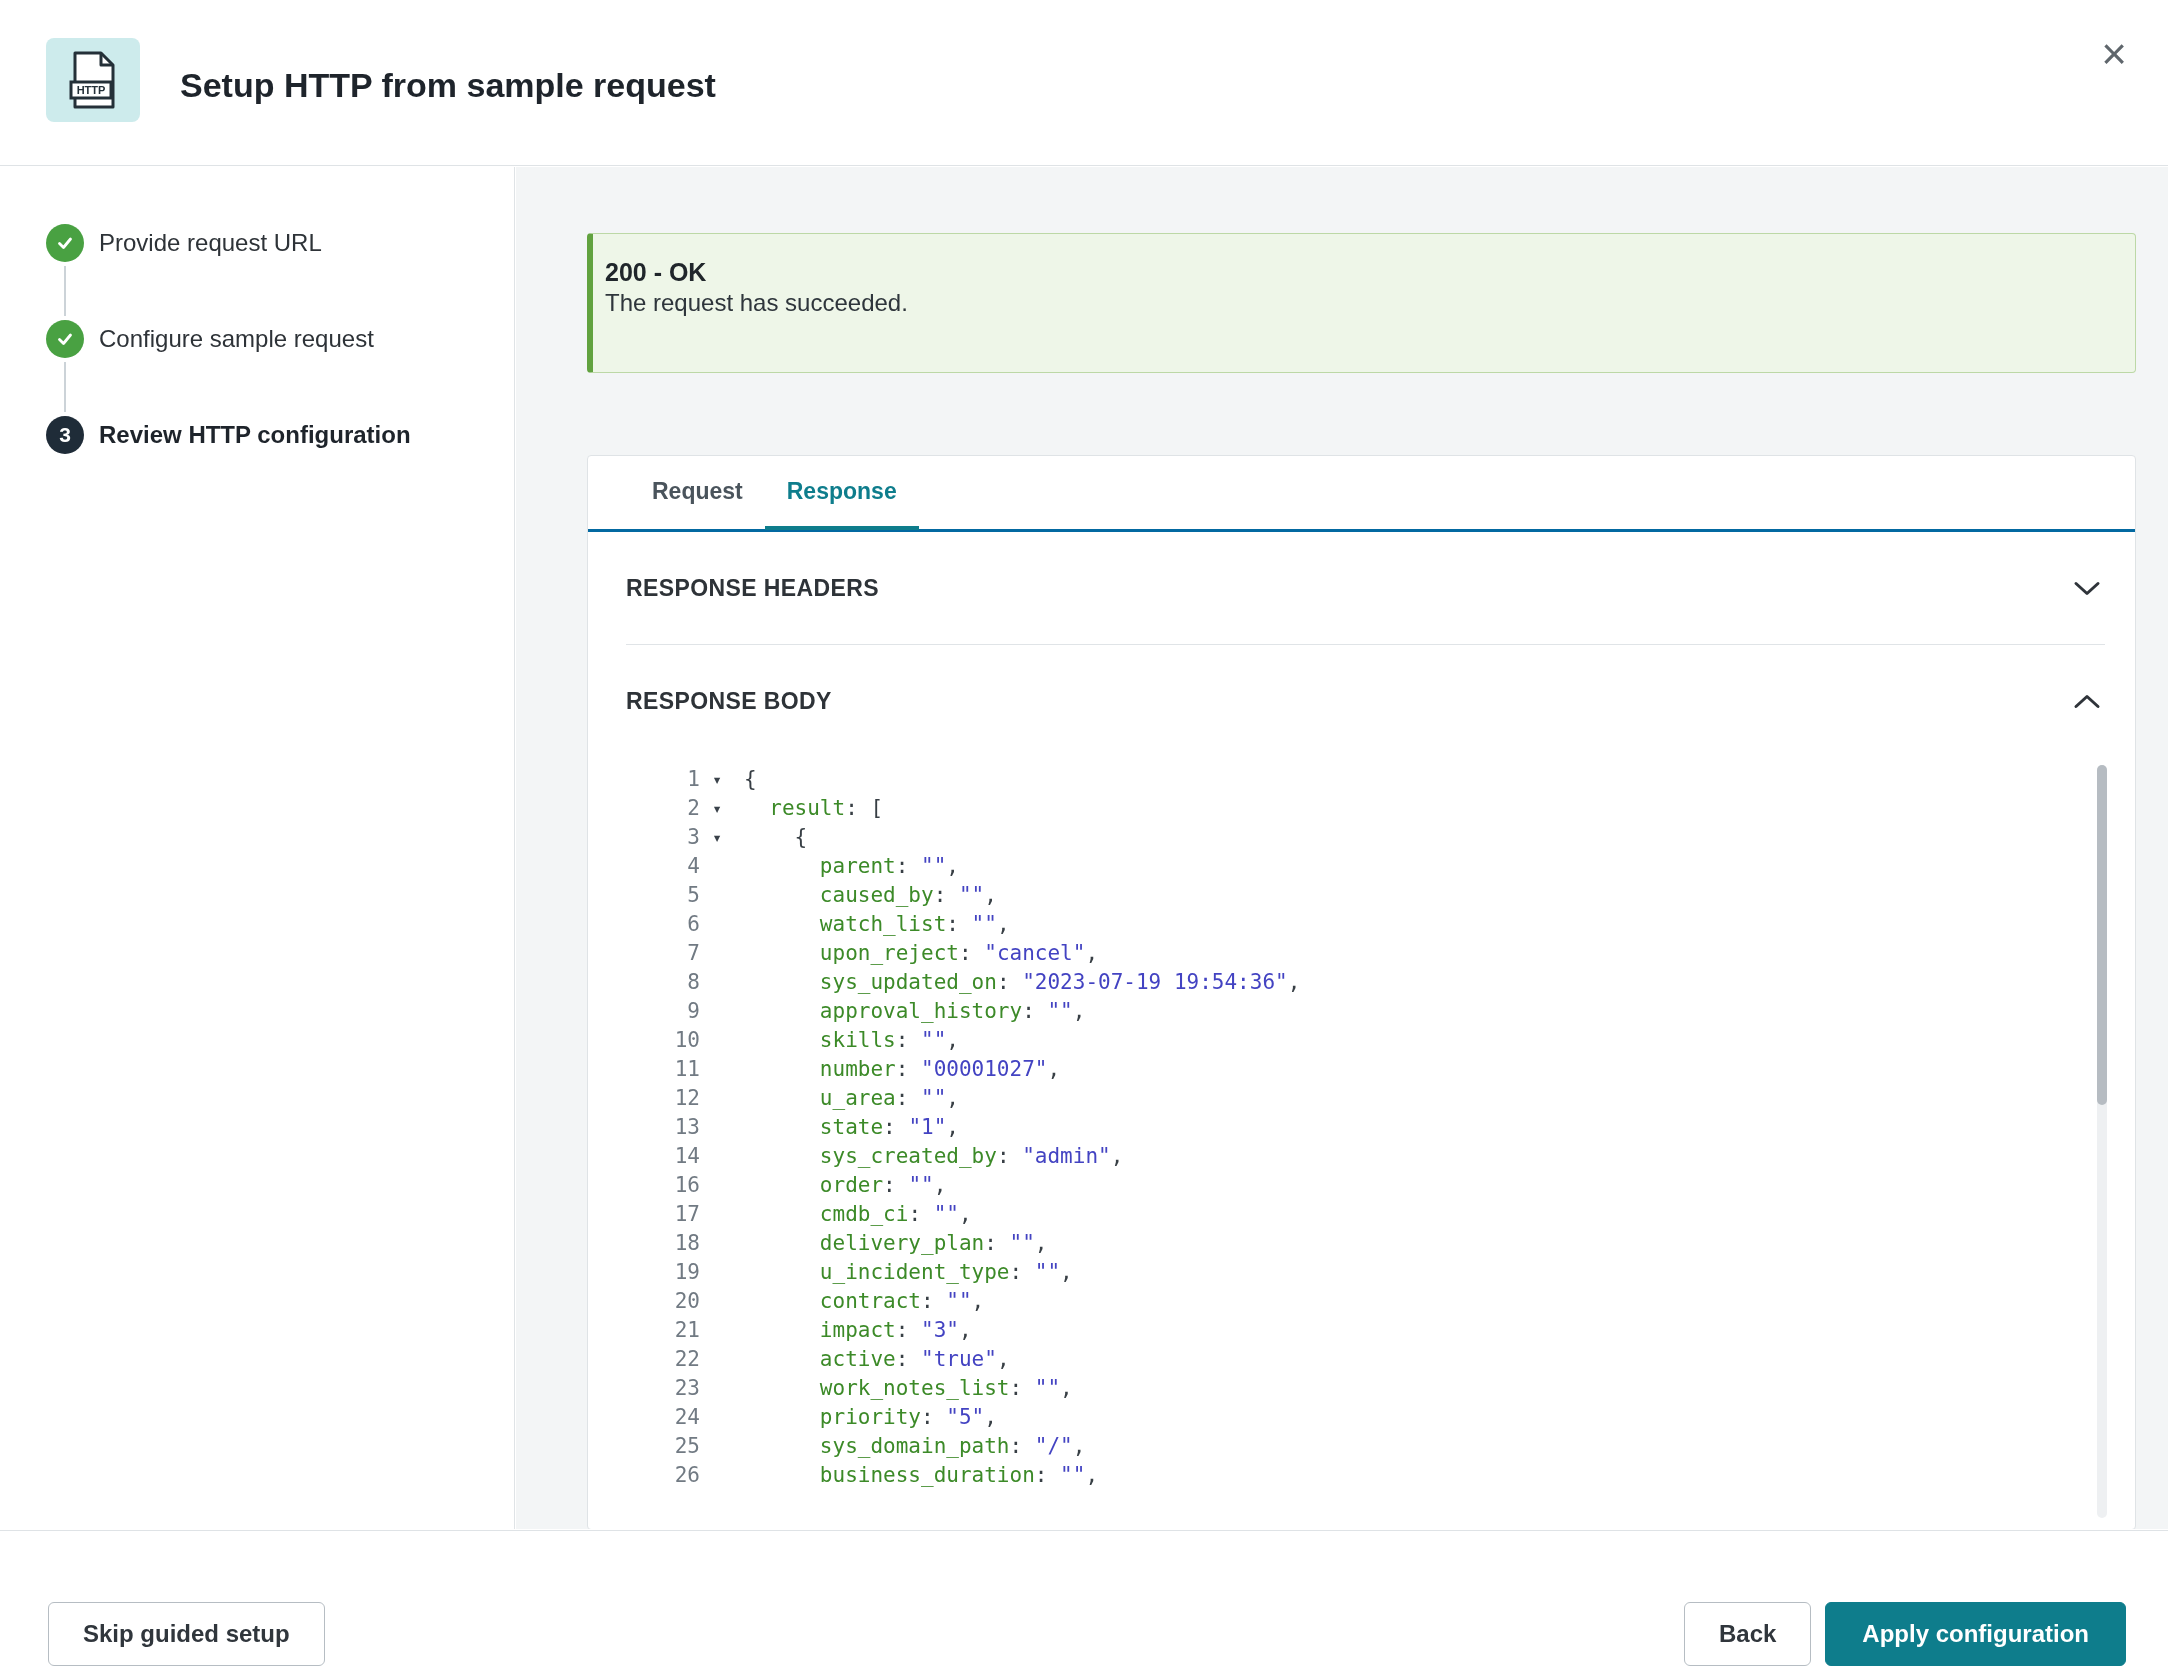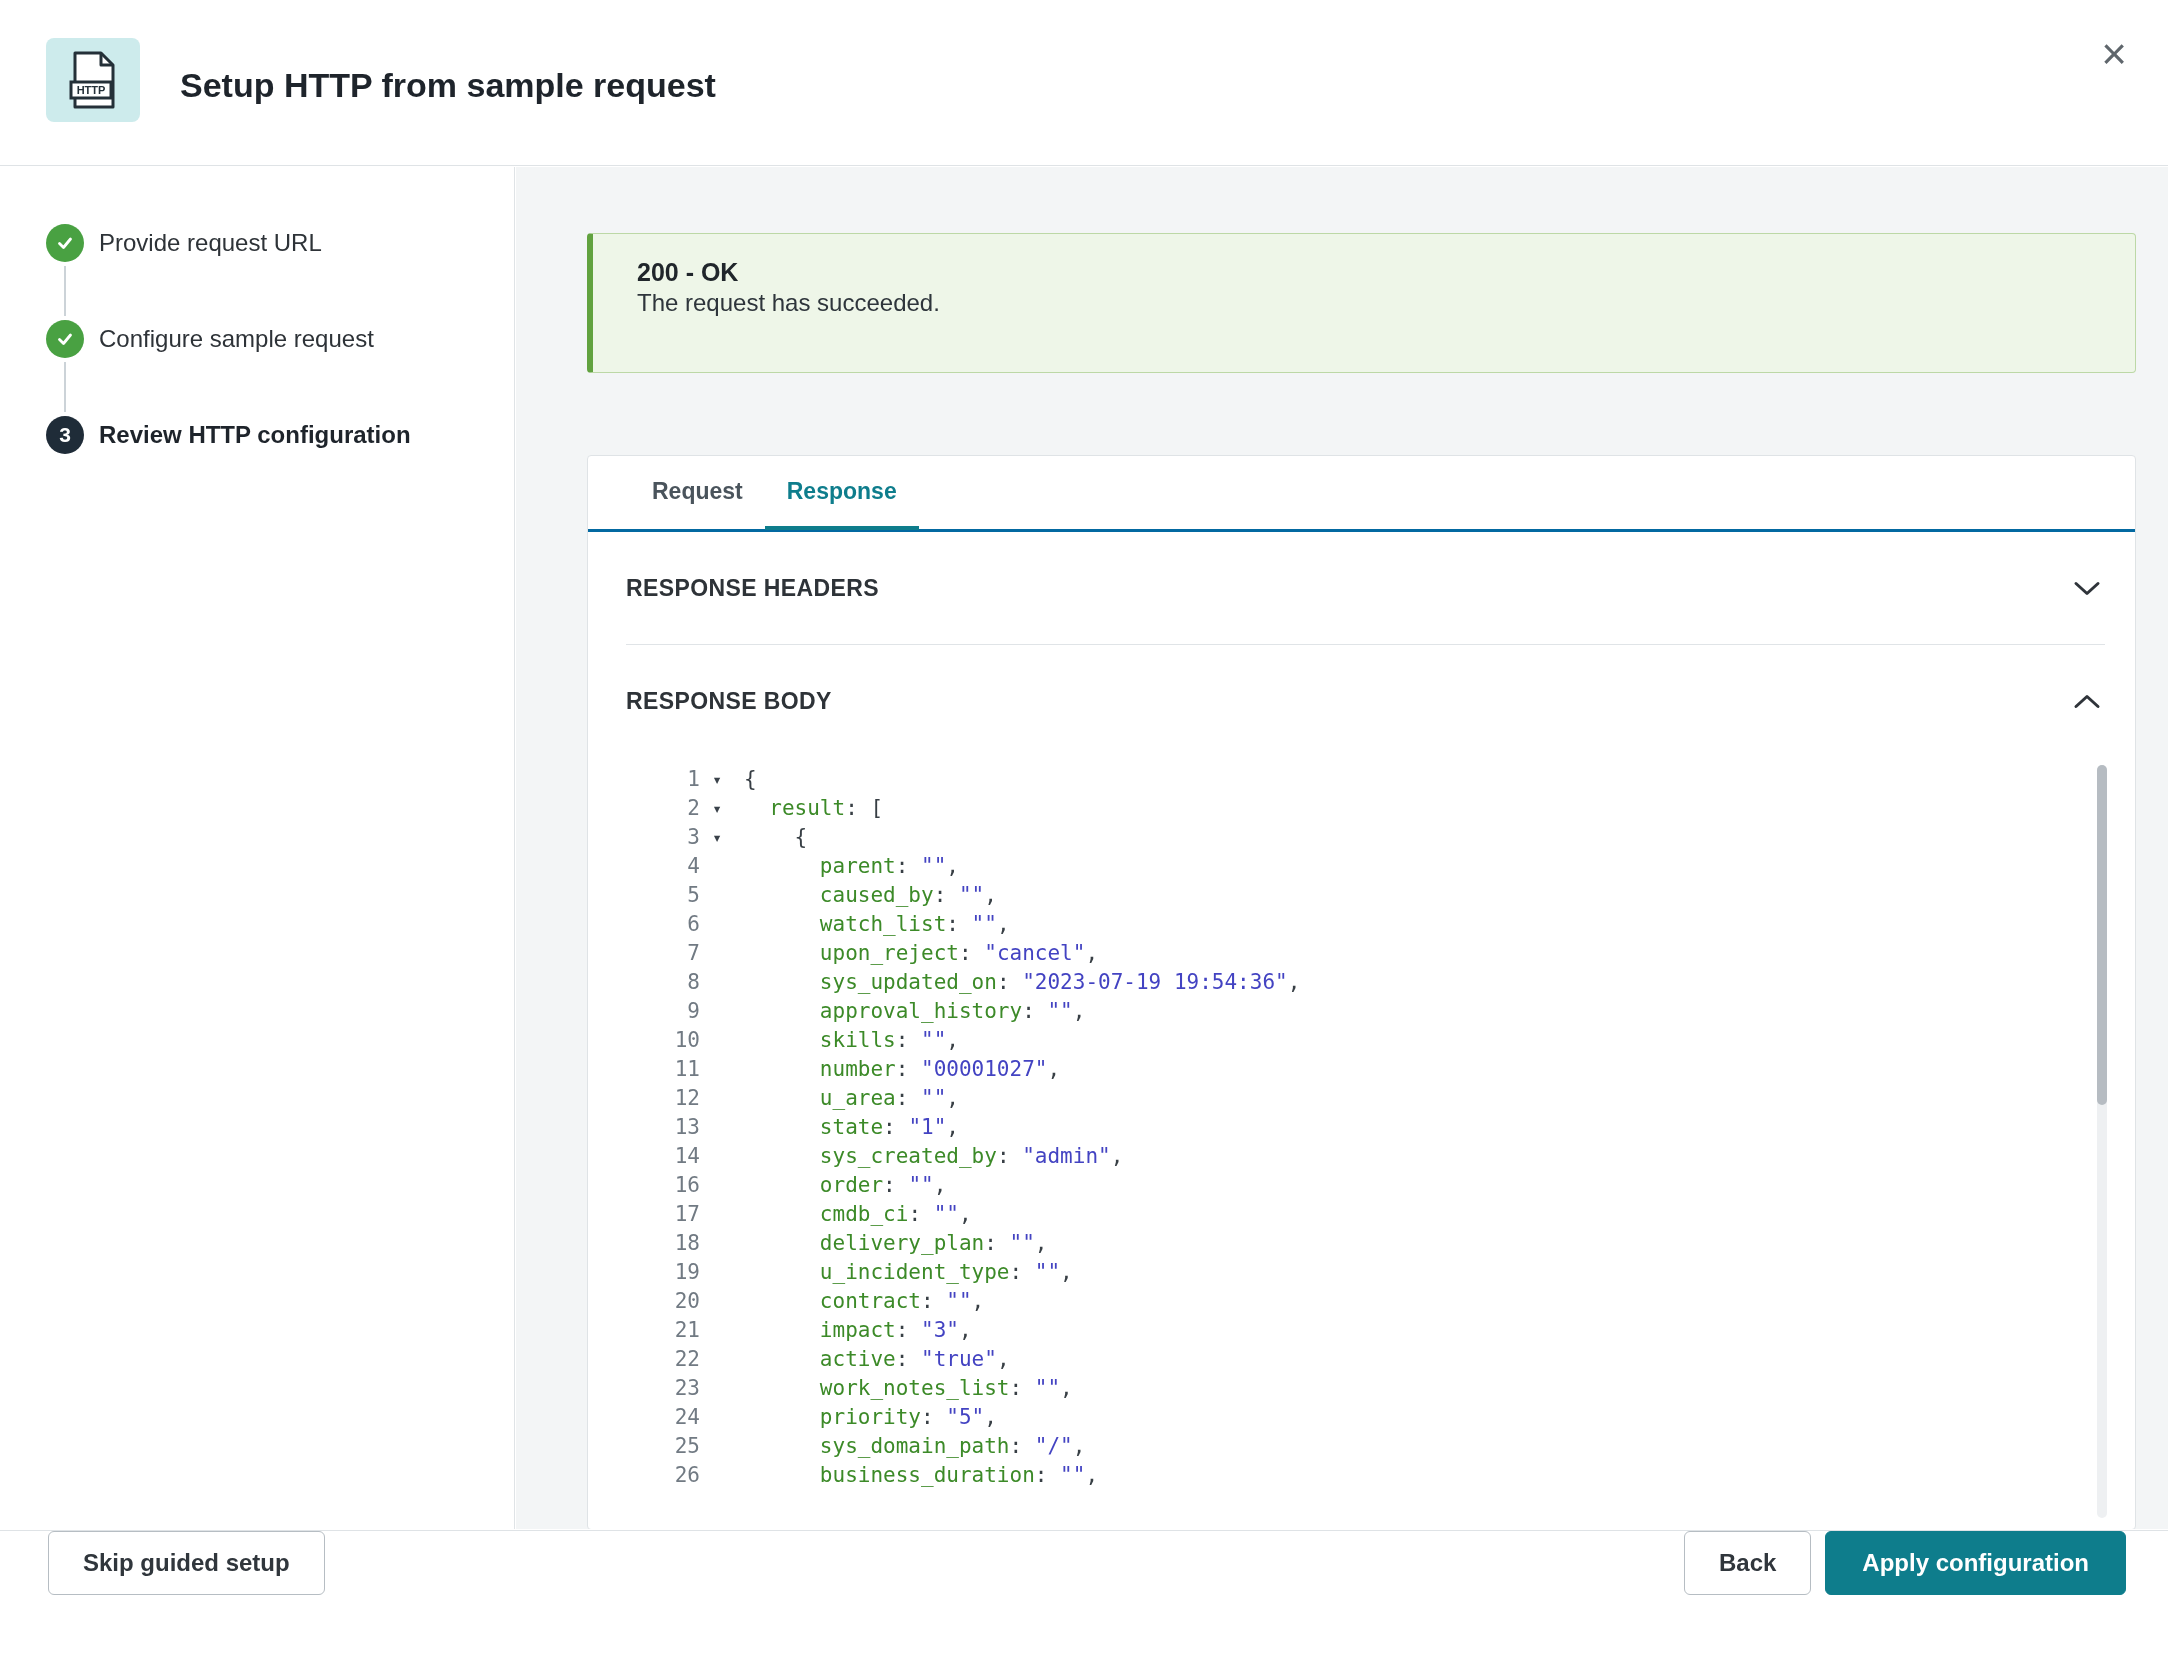--- a/index.html
+++ b/index.html
@@ -21,21 +21,21 @@
   .step-circle.done { background:#49a142; }
   .step-circle.current { background:#1f2c38; color:#fff; font-size:21px; font-weight:700; }
   .step-label { margin-left:15px; font-size:24px; color:#2e3338; }
   .step-row.s3 .step-label { font-weight:700; color:#1e242b; }
   .step-connector { position:absolute; left:64px; width:2px; height:50px; background:#ccd3d8; }
   .step-connector.c1 { top:99px; } .step-connector.c2 { top:195px; }
 
   
   .main { position:absolute; left:516px; right:0; top:167px; bottom:137px; background:#f3f5f6; overflow:hidden; }
 
-  .banner { margin:66px 32px 0 71px; height:140px; background:#eef6e8; border:1px solid #bcd8a6; border-left:6px solid #61a23f; border-radius:4px; padding:24px 30px 0 44px; }
+  .banner { margin:66px 32px 0 71px; height:140px; background:#eef6e8; border:1px solid #bcd8a6; border-left:6px solid #61a23f; border-radius:4px; padding:24px 30px 0 12px; }
   .banner-title { font-size:25px; font-weight:700; color:#20262b; }
   .banner-msg { margin-top:2px; font-size:24px; color:#2e353b; }
 
   .card { margin:82px 32px 0 71px; height:1075px; background:#fff; border:1px solid #dfe3e6; border-radius:4px; overflow:hidden; position:relative; }
 
   .tabs { height:76px; border-bottom:3px solid #0369a1; display:flex; align-items:stretch; padding-left:42px;text-align:center; }
   .tab { display:flex; align-items:center; padding:0 22px; font-size:23px; font-weight:600; color:#4a545c; cursor:pointer; border-bottom:4px solid transparent; margin-bottom:-1px; }
   .tab.active { color:#0e7d8c; border-bottom-color:#0e7d8c; }
 
   .sec-row { height:112px; display:flex; align-items:center; justify-content:space-between; padding:0 34px 0 38px; cursor:pointer; }
@@ -48,21 +48,21 @@
   .caret { width:34px; flex:0 0 34px; text-align:center; color:#3a424a; font-size:16px; cursor:pointer; }
   .code-text { padding-left:10px; color:#383f45; }
   .tok-k { color:#3c8a28; }
   .tok-s { color:#4343c2; }
   .tok-p { color:#383f45; }
 
   .scrollbar { position:absolute; top:8px; bottom:12px; right:28px; width:10px; border-radius:5px; background:#eef0f2; }
   .scroll-thumb { position:absolute; top:0; left:0; width:10px; height:340px; border-radius:5px; background:#b6bcc2; cursor:grab; }
 
   
-  .ftr { position:absolute; left:0; right:0; bottom:0; height:136px; background:#fff; border-top:1px solid #dfe3e6; display:flex; align-items:flex-start; padding:0 42px 0 48px; }
+  .ftr { position:absolute; left:0; right:0; bottom:0; height:136px; background:#fff; border-top:1px solid #dfe3e6; display:flex; align-items:flex-end; padding:0 42px 0 48px; }
   .btn { height:64px; border-radius:6px; font-size:24px; font-weight:600; font-family:"Liberation Sans",sans-serif; cursor:pointer; }
   .btn.secondary { background:#fff; border:1px solid #b6bdc3; color:#30363c; padding:0 34px; }
   .btn.primary { background:#0e7d8c; border:1px solid #0e7d8c; color:#fff; padding:0 36px; }
   .ftr-spacer { flex:1; }
   .btn + .btn { margin-left:14px; }
 </style>
 </head>
 <body>
 
 <div class="screen">

